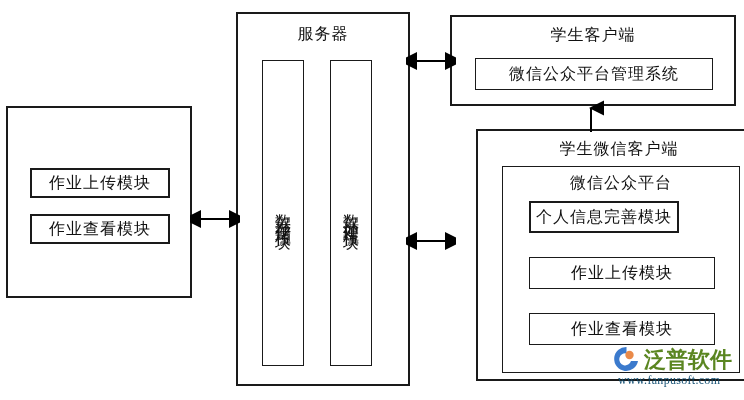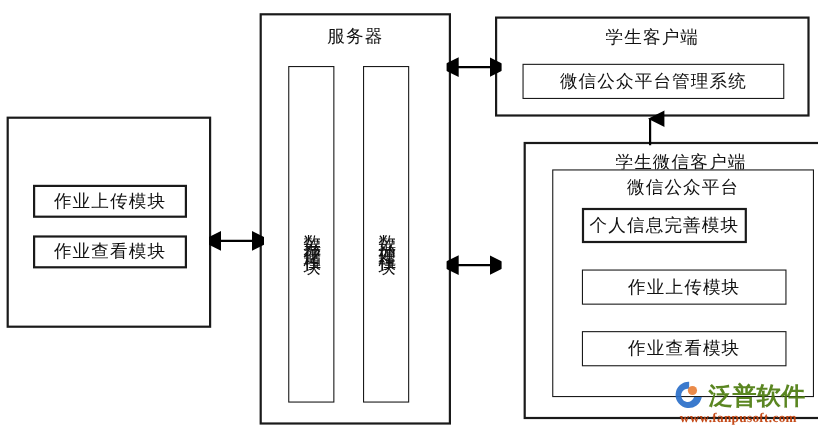--- a/index.html
+++ b/index.html
@@ -80,22 +80,22 @@
     color:#4d7c0f;
     letter-spacing:0px;
     white-space:nowrap;
     opacity:.92;
     font-family:"Liberation Sans","DejaVu Sans",sans-serif;
   }
   .wm-url{
     position:absolute;
     left:6px; top:28px;
     font-size:12px;
-    font-weight:bold;
-    color:#c2410c;
+    font-weight:normal;
+    color:#0c4a6e;
     letter-spacing:.3px;
     white-space:nowrap;
     opacity:.95;
     font-family:"Liberation Serif","DejaVu Serif",serif;
   }
   .wm-logo{position:absolute;left:0px;top:0px;}
 </style>
 </head>
 <body>
 
@@ -117,21 +117,21 @@
       <span class="vtext">数据存储模块</span>
     </div>
     <div class="vmod" style="left:92px;top:46px;width:42px;height:306px;">
       <span class="vtext">数据处理模块</span>
     </div>
   </div>
 
   <div class="box" style="left:450px;top:129px;width:286px;height:252px;margin-left:26px;">
     <div class="box-title" style="top:8px;">学生微信客户端</div>
 
-    <div class="box" style="left:24px;top:23px;width:238px;height:207px;border-width:1.5px;">
+    <div class="box" style="left:24px;top:35px;width:238px;height:207px;border-width:1.5px;">
       <div class="box-title" style="top:6px;">微信公众平台</div>
       <div class="mod" style="left:26px;top:34px;width:150px;height:32px;">个人信息完善模块</div>
       <div class="mod thin" style="left:26px;top:90px;width:186px;height:32px;">作业上传模块</div>
       <div class="mod thin" style="left:26px;top:146px;width:186px;height:32px;">作业查看模块</div>
     </div>
   </div>
 
   <svg class="arrow" style="left:190px;top:206px;" width="50" height="26" viewBox="0 0 50 26">
     <defs>
       <marker id="ah-l" markerWidth="9" markerHeight="9" refX="8" refY="4.5" orient="auto">

